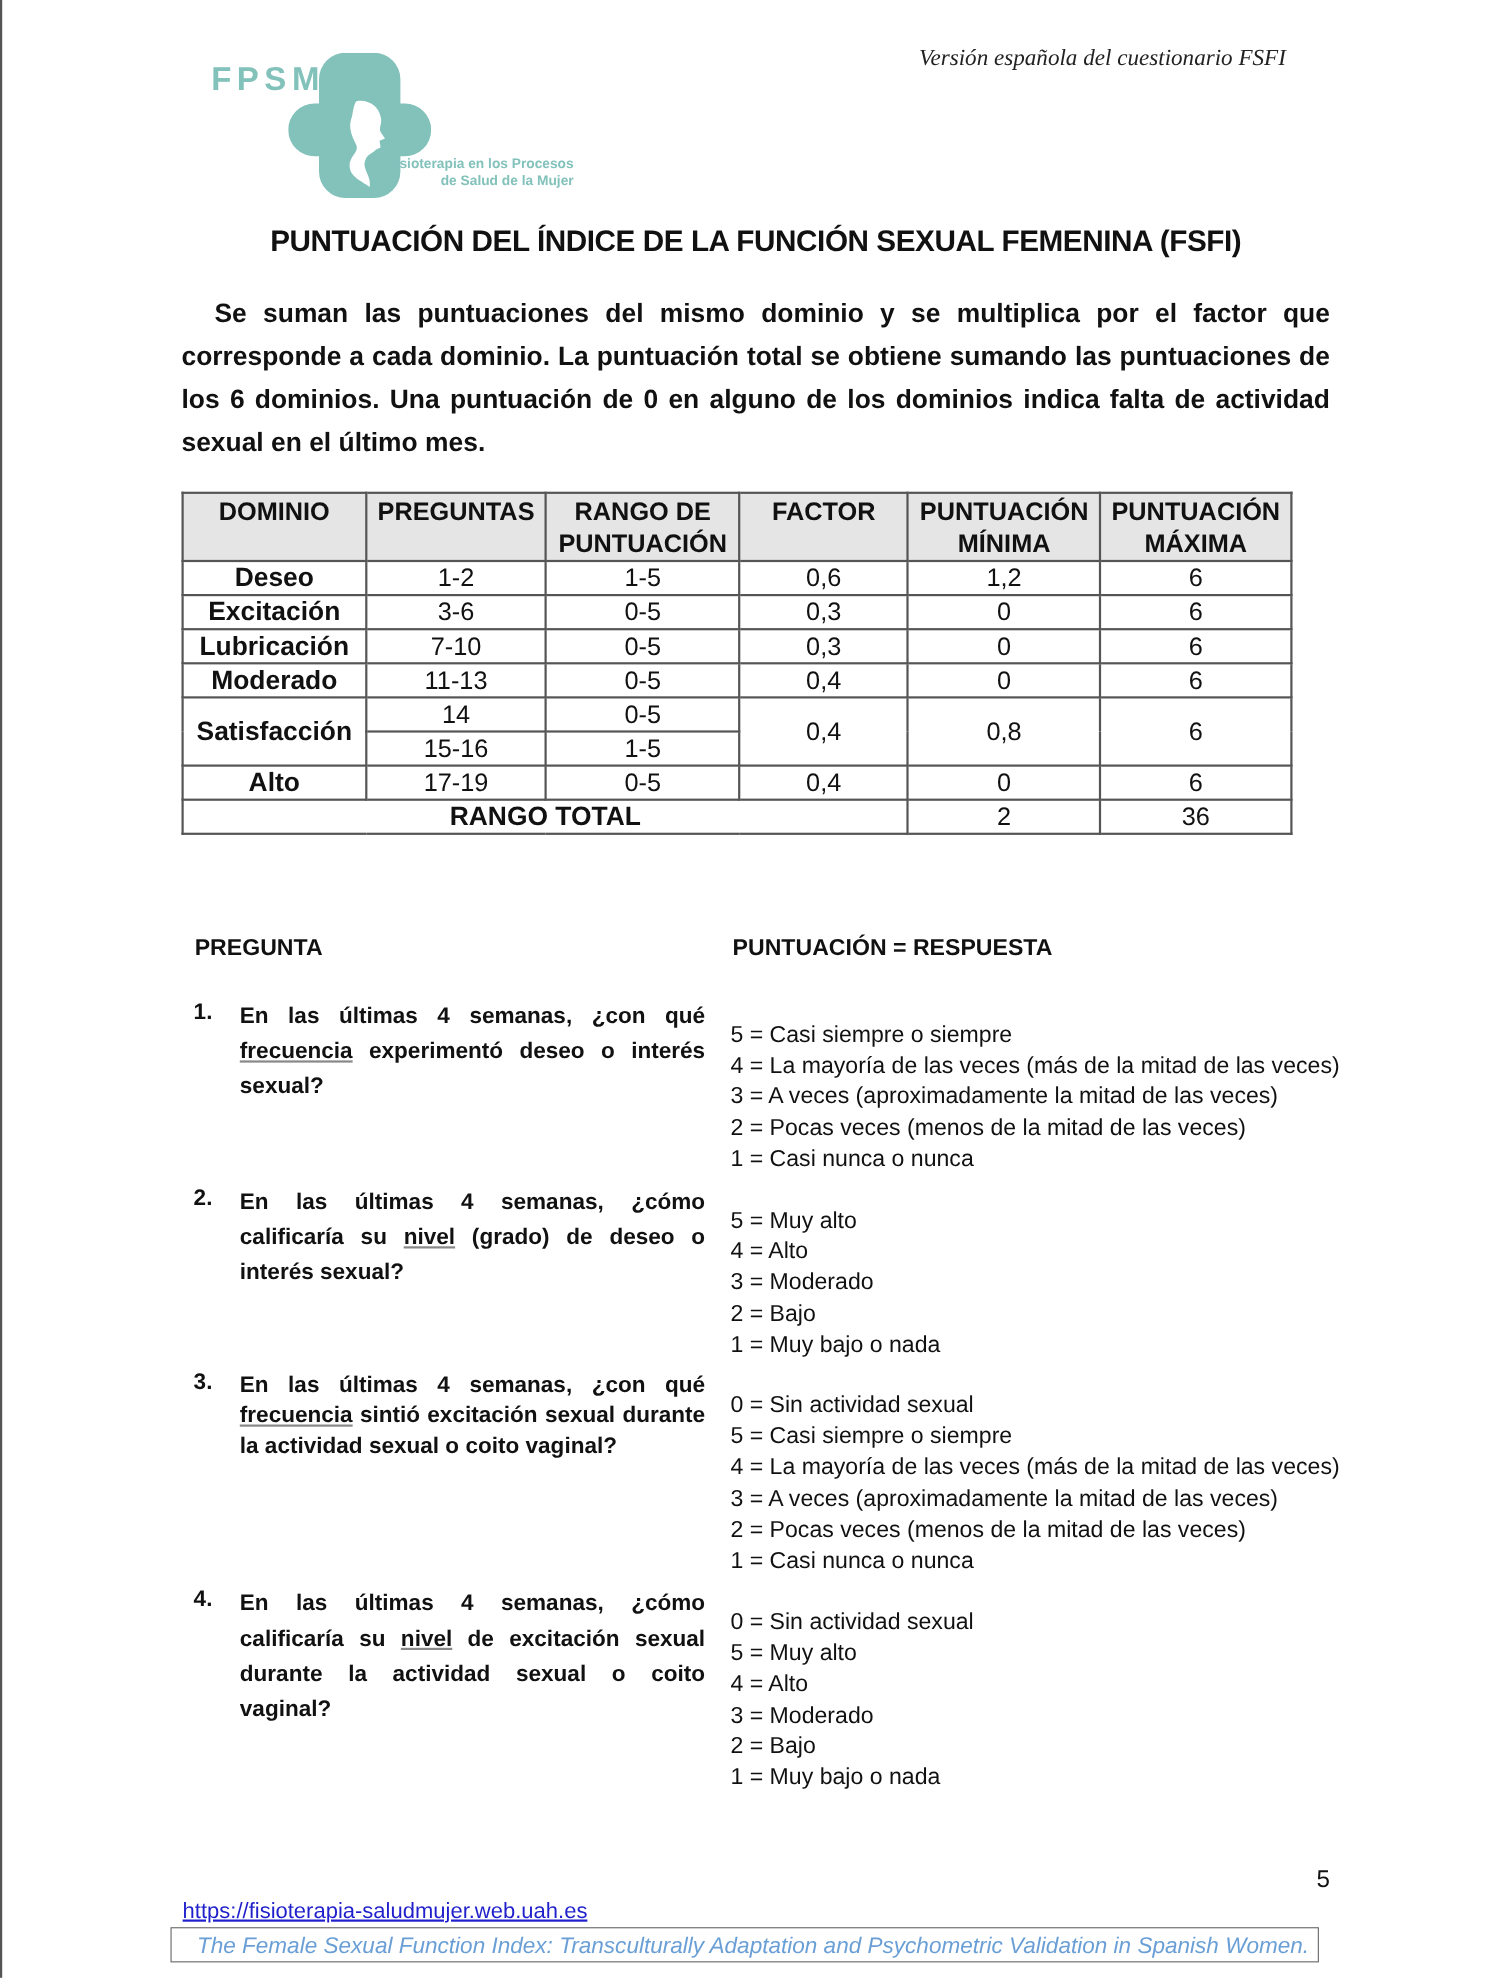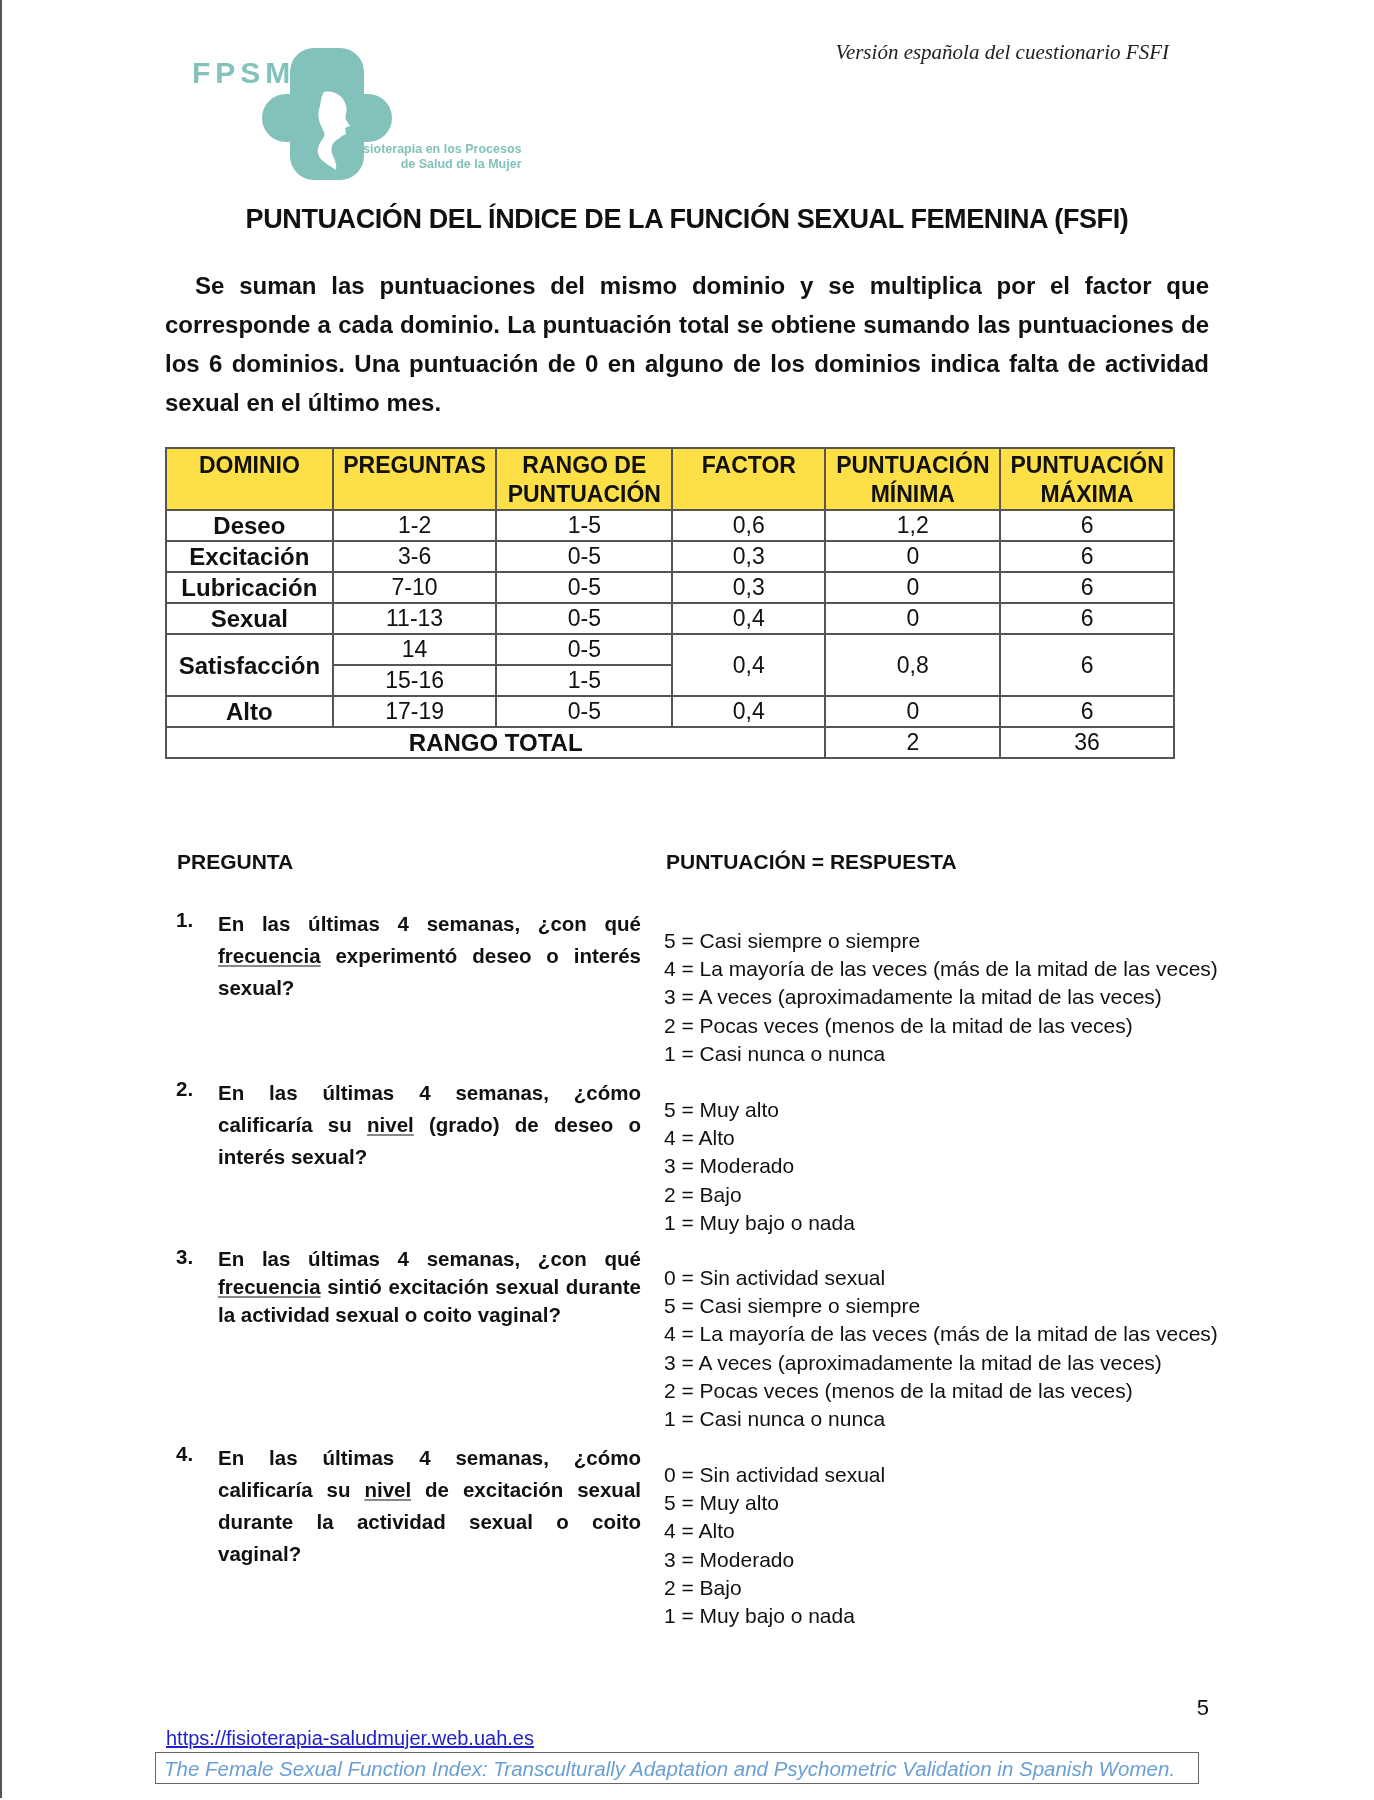--- a/index.html
+++ b/index.html
@@ -16,36 +16,36 @@
   .logo-sub { position:absolute; left:160px; top:94px; font-size:12.5px; font-weight:bold;
          color:#82c2bb; line-height:15px; }
   .title { position:absolute; left:0; width:1374px; top:204px; text-align:center;
          font-weight:bold; font-size:27px; letter-spacing:-0.4px; }
   .intro { position:absolute; left:165px; width:1044px; top:266px; font-weight:bold;
          font-size:24px; line-height:39px; text-align:justify; text-indent:30px; }
   table.score { position:absolute; left:165px; top:447px; width:1010px;
          border-collapse:collapse; font-size:23px; }
   table.score th, table.score td { border:2px solid #555; text-align:center;
          padding:0; line-height:29px; }
-  table.score th { background:#fde047; font-weight:bold; vertical-align:top;
+  table.score th { background:#e5e5e5; font-weight:bold; vertical-align:top;
          padding-top:2px; height:56px; }
   table.score td.dom { font-weight:bold; font-size:24px; }
   table.score td.total { font-weight:bold; font-size:24px;margin-top:44px; }
   .col-head { position:absolute; top:850px; font-weight:bold; font-size:21px; }
   .q { position:absolute; left:176px; font-weight:bold; font-size:20.5px; }
   .q .num { position:absolute; left:0; top:0; }
   .q .text { position:absolute; left:42px; width:423px; text-align:justify; line-height:32px; }
   .q .text u { text-decoration-color:#888;margin-top:28px; }
   .ans { position:absolute; left:664px; font-size:21px; line-height:28.2px; white-space:nowrap;margin-top:19px; }
   .page-num { position:absolute; right:165px; top:1695px; font-size:22px; }
   .footer-link { position:absolute; left:166px; top:1727px; font-weight:normal; font-size:20px;
          color:#1f1fcc; text-decoration:underline; }
   .footer-box { position:absolute; left:155px; top:1752px; width:1044px; height:32px;
          border:1.5px solid #666; font-style:italic; font-size:20.5px; color:#6a9fd6;
-         line-height:32px; padding-left:8px; box-sizing:border-box; white-space:nowrap; }
+         line-height:32px; padding-left:23px; box-sizing:border-box; white-space:nowrap; }
 </style>
 </head>
 <body>
 
 <div class="page-border"></div>
 
 <div class="running-header">Versión española del cuestionario FSFI</div>
 
 <div class="logo">
   <div class="logo-text">FPSM</div>
@@ -101,21 +101,21 @@
     </tr>
     <tr>
       <td class="dom">Lubricación</td>
       <td>7-10</td>
       <td>0-5</td>
       <td>0,3</td>
       <td>0</td>
       <td>6</td>
     </tr>
     <tr>
-      <td class="dom">Sexual</td>
+      <td class="dom">Moderado</td>
       <td>11-13</td>
       <td>0-5</td>
       <td>0,4</td>
       <td>0</td>
       <td>6</td>
     </tr>
     <tr>
       <td class="dom" rowspan="2">Satisfacción</td>
       <td>14</td>
       <td>0-5</td>

